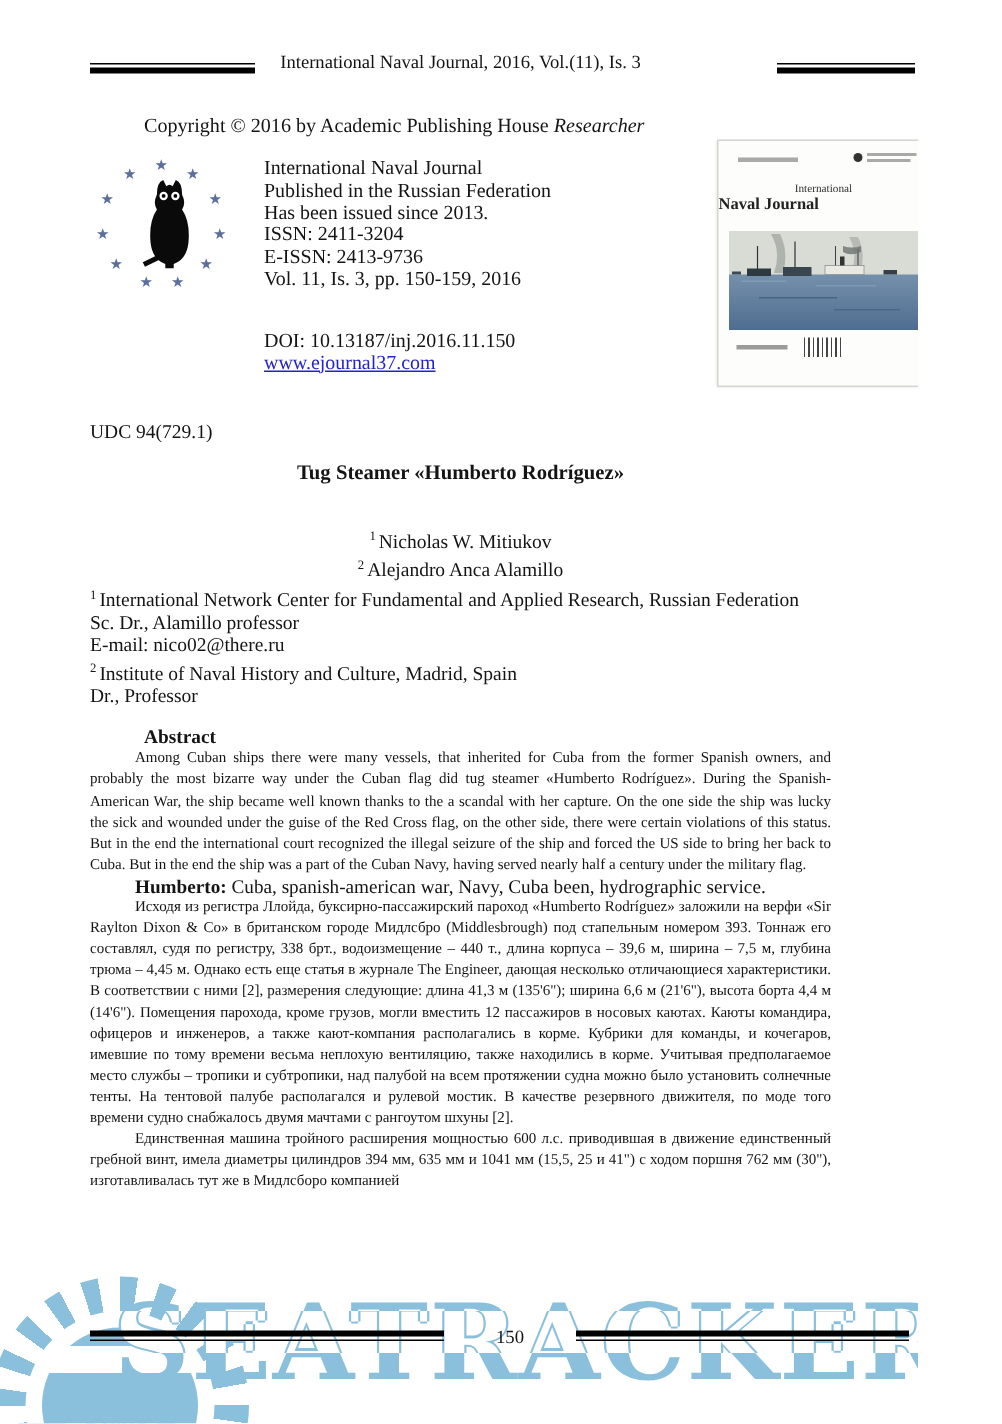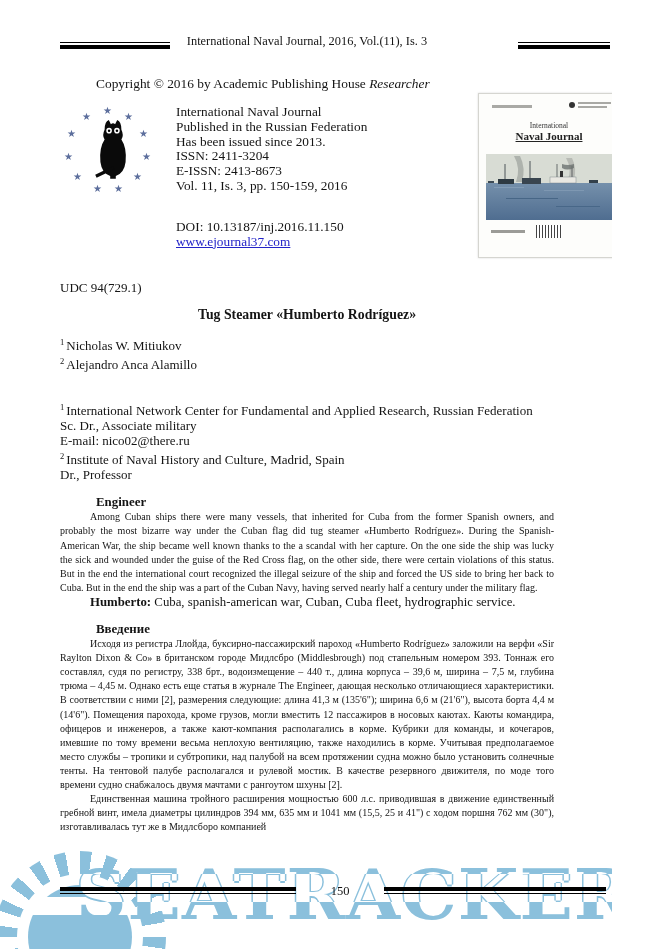--- a/index.html
+++ b/index.html
@@ -24,32 +24,32 @@
   .owl{position:absolute;left:32px;top:11px;}
   .pubtext{margin-left:12px;font-size:13.3px;line-height:14.8px;}
   .pubtext .doi{margin-top:26px;}
   .weblink{color:#2323c8;text-decoration:underline;cursor:pointer;}
 
   
   .cover{position:absolute;left:478px;top:93px;width:140px;height:163px;z-index:1;
          background:#fdfdfb;border:1px solid #d5d5d0;box-shadow:0 0 2px rgba(0,0,0,.15);}
   .cover .bar{position:absolute;background:#a9a9a5;}
   .cover .c-title1{position:absolute;top:27px;left:0;right:0;text-align:center;font-size:7.5px;color:#333;}
-  .cover .c-title2{position:absolute;top:36px;left:0;right:0;text-align:center;font-size:11px;font-weight:bold;color:#222;text-decoration:underline;}
+  .cover .c-title2{position:absolute;top:36px;left:0;right:0;text-align:left;font-size:11px;font-weight:bold;color:#222;}
   .cover svg.paint{position:absolute;left:7px;top:60px;}
   .cover .barcode{position:absolute;left:57px;top:131px;width:26px;height:13px;
          background:repeating-linear-gradient(90deg,#444 0 1px,#fff 1px 3px);}
   .cover .minilogo{position:absolute;right:44px;top:8px;width:6px;height:6px;border-radius:50%;background:#333;}
 
   
   .udc{margin-top:31px;font-size:13px;}
   .art-title{margin-top:11px;text-align:center;font-weight:bold;font-size:13.8px;}
-  .authors{margin-top:12px;text-align:left;font-size:13px;line-height:14.6px;}
+  .authors{margin-top:27px;text-align:center;font-size:13px;line-height:14.6px;}
   sup.fn{font-size:8.5px;vertical-align:super;margin-right:2px;}
-  .affil{margin-top:27px;font-size:13px;line-height:14.7px;}
+  .affil{margin-top:1px;font-size:13px;line-height:14.7px;}
   .heading{margin:13px 0 0 0;font-weight:bold;text-indent:36px;font-size:12.9px;}
   p.body{margin:0;font-size:10px;line-height:14.1px;text-align:justify;text-indent:30px;}
   p.kw{margin:0;font-size:12.8px;line-height:14.1px;text-indent:30px;}
   .kw b{font-weight:bold;}
 
   
   .footer{position:absolute;left:0;top:884px;width:668px;height:20px;z-index:4;}
   .frule{position:absolute;top:3px;}
   .frule .thick{height:4px;background:#000;margin-bottom:2px;}
   .frule .thin{height:1px;background:#000;}
@@ -113,49 +113,48 @@
             <circle cx="17.8" cy="9.6" r="2" fill="#fff"></circle>
           <circle cx="12.2" cy="9.6" r="0.9" fill="#000"></circle>
             <circle cx="17.8" cy="9.6" r="0.9" fill="#000"></circle>
         </svg>
       </div>
       <div class="pubtext">
         <div>International Naval Journal</div>
         <div>Published in the Russian Federation</div>
         <div>Has been issued since 2013.</div>
         <div>ISSN: 2411-3204</div>
-        <div>E-ISSN: 2413-8673</div>
+        <div>E-ISSN: 2413-9736</div>
         <div>Vol. 11, Is. 3, pp. 150-159, 2016</div>
         <div class="doi">DOI: 10.13187/inj.2016.11.150</div>
         <div><span class="weblink">www.ejournal37.com</span></div>
       </div>
     </div>
 
     <div class="udc">UDC 94(729.1)</div>
 
     <div class="art-title">Tug Steamer «Humberto Rodríguez»</div>
 
     <div class="authors">
       <div><sup class="fn">1</sup><span>Nicholas W. Mitiukov</span></div>
       <div><sup class="fn">2</sup><span>Alejandro Anca Alamillo</span></div>
     </div>
 
     <div class="affil">
       <div><sup class="fn">1</sup><span>International Network Center for Fundamental and Applied Research, Russian Federation</span></div>
-      <div><span>Sc. Dr., Associate military</span></div>
+      <div><span>Sc. Dr., Alamillo professor</span></div>
       <div><span>E-mail: nico02@there.ru</span></div>
       <div><sup class="fn">2</sup><span>Institute of Naval History and Culture, Madrid, Spain</span></div>
       <div><span>Dr., Professor</span></div>
     </div>
 
-    <p class="heading">Engineer</p>
+    <p class="heading">Abstract</p>
     <p class="body">Among Cuban ships there were many vessels, that inherited for Cuba from the former Spanish owners, and probably the most bizarre way under the Cuban flag did tug steamer «Humberto Rodríguez». During the Spanish-American War, the ship became well known thanks to the a scandal with her capture. On the one side the ship was lucky the sick and wounded under the guise of the Red Cross flag, on the other side, there were certain violations of this status. But in the end the international court recognized the illegal seizure of the ship and forced the US side to bring her back to Cuba. But in the end the ship was a part of the Cuban Navy, having served nearly half a century under the military flag.</p>
-    <p class="kw"><b>Humberto:</b><span> Cuba, spanish-american war, Cuban, Cuba fleet, hydrographic service.</span></p>
-
-    <p class="heading">Введение</p>
+    <p class="kw"><b>Humberto:</b><span> Cuba, spanish-american war, Navy, Cuba been, hydrographic service.</span></p>
+
     <p class="body">Исходя из регистра Ллойда, буксирно-пассажирский пароход «Humberto Rodríguez» заложили на верфи «Sir Raylton Dixon &amp; Co» в британском городе Мидлсбро (Middlesbrough) под стапельным номером 393. Тоннаж его составлял, судя по регистру, 338 брт., водоизмещение – 440 т., длина корпуса – 39,6 м, ширина – 7,5 м, глубина трюма – 4,45 м. Однако есть еще статья в журнале The Engineer, дающая несколько отличающиеся характеристики. В соответствии с ними [2], размерения следующие: длина 41,3 м (135'6"); ширина 6,6 м (21'6"), высота борта 4,4 м (14'6"). Помещения парохода, кроме грузов, могли вместить 12 пассажиров в носовых каютах. Каюты командира, офицеров и инженеров, а также кают-компания располагались в корме. Кубрики для команды, и кочегаров, имевшие по тому времени весьма неплохую вентиляцию, также находились в корме. Учитывая предполагаемое место службы – тропики и субтропики, над палубой на всем протяжении судна можно было установить солнечные тенты. На тентовой палубе располагался и рулевой мостик. В качестве резервного движителя, по моде того времени судно снабжалось двумя мачтами с рангоутом шхуны [2].</p>
     <p class="body">Единственная машина тройного расширения мощностью 600 л.с. приводившая в движение единственный гребной винт, имела диаметры цилиндров 394 мм, 635 мм и 1041 мм (15,5, 25 и 41") с ходом поршня 762 мм (30"), изготавливалась тут же в Мидлсборо компанией</p>
   </div>
 
   <div class="cover">
     <div class="bar" style="left:13px;top:11px;width:40px;height:3px;"></div>
     <div class="minilogo"></div>
     <div class="bar" style="right:8px;top:8px;width:33px;height:2px;"></div>
     <div class="bar" style="right:12px;top:12px;width:29px;height:2px;"></div>
     <div class="c-title1">International</div>

